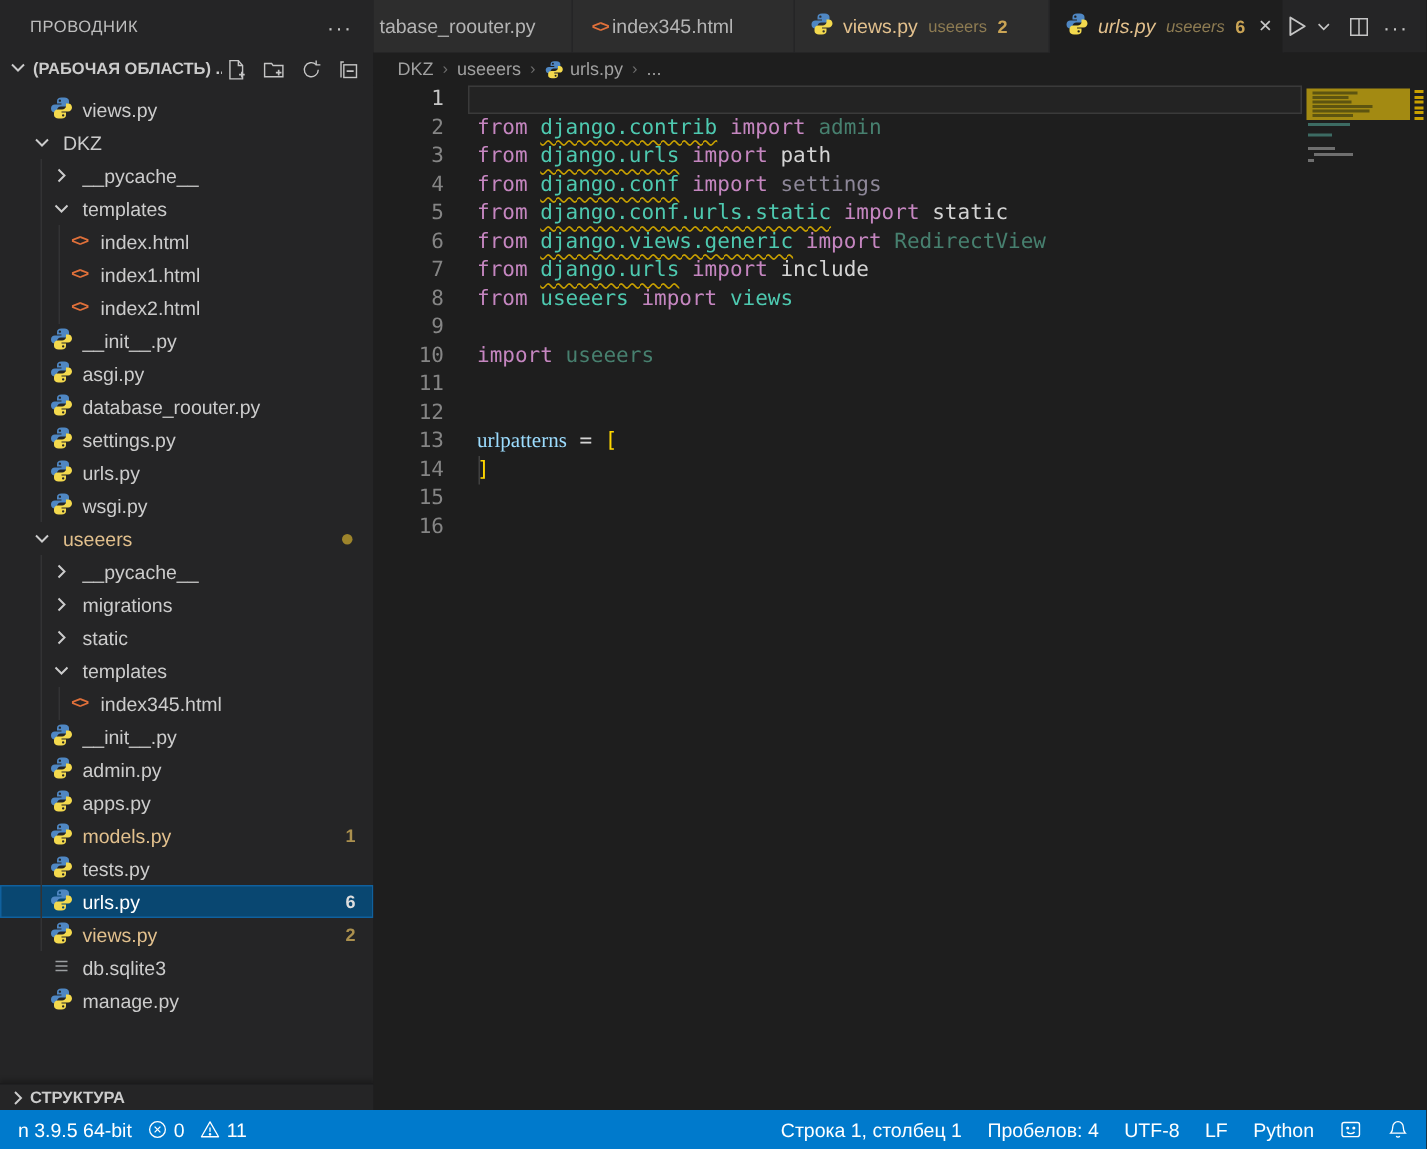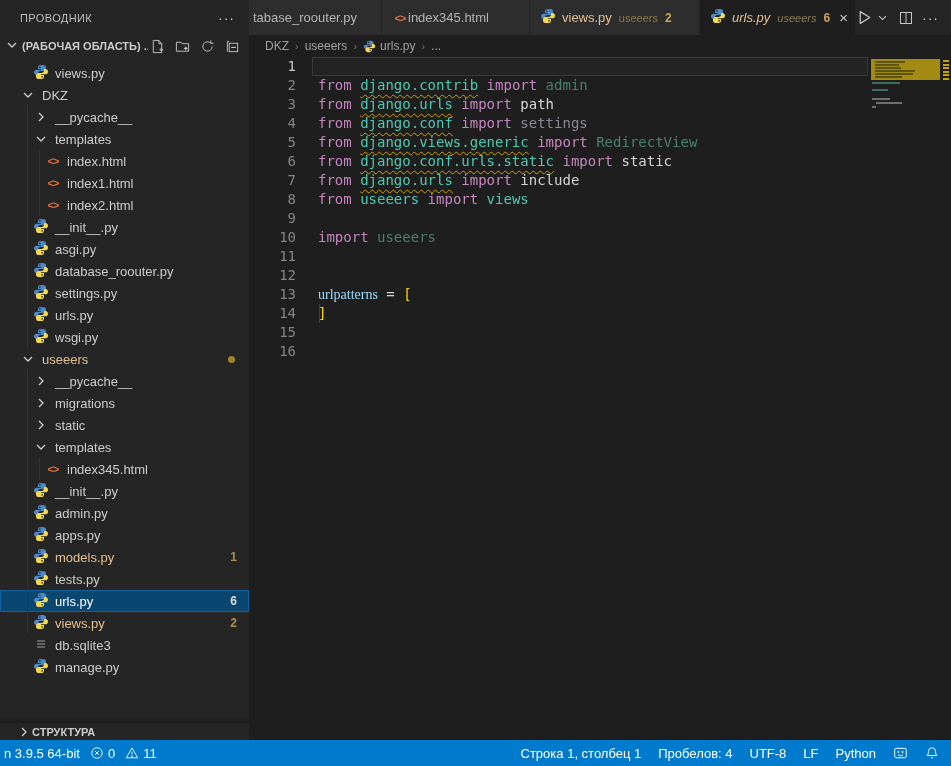--- a/index.html
+++ b/index.html
@@ -26,21 +26,21 @@
   .trow .lbl { margin-left:6px; white-space:nowrap; }
   .trow.modified .lbl { color:#e2c08d; }
   .trow.selected { background:#094771; outline:1px solid #10619e; outline-offset:-1px; color:#ffffff; }
   .trow .badge { position:absolute; right:12px; font-size:12px; font-weight:bold; color:#ab904e; }
   .trow.selected .badge { color:#dedede; }
   .trow .dot { position:absolute; right:14px; width:7px; height:7px; border-radius:50%; background:#9d842b; }
   .trow.g1::before { content:''; position:absolute; left:27px; top:0; bottom:0; width:1px; background:#333334; }
   .trow.g2::after  { content:''; position:absolute; left:39px; top:0; bottom:0; width:1px; background:#333334; }
   .html-ic { color:#e0703a; font-size:11px; font-weight:bold; width:16px; flex:0 0 16px; text-align:center; letter-spacing:-1px; }
   #outline-row { position:absolute; bottom:0; left:0; right:0; height:18px; display:flex; align-items:center;
-                 border-top:1px solid #1b1b1c; box-shadow:0 -2px 3px rgba(0,0,0,.25); font-size:11px; font-weight:bold; color:#cccccc; padding-left:16px; cursor:pointer; }
+                 border-top:1px solid #1b1b1c; box-shadow:0 -2px 3px rgba(0,0,0,.25); font-size:11px; font-weight:bold; color:#cccccc; padding-left:4px; cursor:pointer; }
 
   
   #main { position:absolute; left:249px; top:0; right:0; height:723px; background:#1e1e1e; }
   #tabbar { height:35px; background:#252526; display:flex; }
   #tabs { display:flex; }
   .tab { height:35px; background:#2d2d2d; border-right:1px solid #252526; display:flex; align-items:center; padding:0 10px; font-size:13px; color:#b4b4b4; cursor:pointer; overflow:hidden; white-space:nowrap; }
   .tab .fic { width:16px; height:16px; flex:0 0 16px; margin-right:6px; }
   .tab.active { background:#1e1e1e; }
   .tab.modified .tlbl { color:#e2c08d; }
   .tab.active .tlbl { font-style:italic; }
@@ -85,21 +85,21 @@
   
   #minimap { position:absolute; left:620px; top:1px; width:71px; height:120px; }
   .mm-warn { position:absolute; left:2px; top:1px; width:69px; height:21px; background:#a38a12; }
   .mm-dash { position:absolute; height:2px; background:#5d5410; }
   .mm-line { position:absolute; height:2px; }
   #ruler { position:absolute; right:0; top:0; width:11px; height:683px; }
   .rmark { position:absolute; left:3px; width:6px; height:2px; background:#c8a000; }
 
   
   #statusbar { position:absolute; left:0; bottom:0; width:951px; height:26px; background:#007acc; color:#ffffff; display:flex; align-items:center; font-size:13px; }
-  #status-left { display:flex; align-items:center; gap:10px; padding-left:4px; }
+  #status-left { display:flex; align-items:center; gap:10px; padding-left:12px; }
   #status-right { margin-left:auto; display:flex; align-items:center; gap:17px; padding-right:12px; }
   .sitem { display:flex; align-items:center; gap:4px; cursor:pointer; white-space:nowrap; }
   .sitem svg { display:block; }
 </style>
 </head>
 <body>
 
 <div id="app">
 
   <aside id="sidebar">
@@ -441,22 +441,22 @@
           <div class="ln">13</div>
           <div class="ln">14</div>
           <div class="ln">15</div>
           <div class="ln">16</div>
         </div>
       <div id="code">
           <div class="cl"></div>
           <div class="cl"><span data-tok="keyword">from </span><span data-tok="module" class="squig">django.contrib</span><span data-tok="keyword"> import </span><span data-tok="module-faded">admin</span></div>
           <div class="cl"><span data-tok="keyword">from </span><span data-tok="module" class="squig">django.urls</span><span data-tok="keyword"> import </span><span data-tok="plain">path</span></div>
           <div class="cl"><span data-tok="keyword">from </span><span data-tok="module" class="squig">django.conf</span><span data-tok="keyword"> import </span><span data-tok="plain-faded">settings</span></div>
+          <div class="cl"><span data-tok="keyword">from </span><span data-tok="module" class="squig">django.conf.urls.static</span><span data-tok="keyword"> import </span><span data-tok="plain">static</span></div>
           <div class="cl"><span data-tok="keyword">from </span><span data-tok="module" class="squig">django.views.generic</span><span data-tok="keyword"> import </span><span data-tok="module-faded">RedirectView</span></div>
-          <div class="cl"><span data-tok="keyword">from </span><span data-tok="module" class="squig">django.conf.urls.static</span><span data-tok="keyword"> import </span><span data-tok="plain">static</span></div>
           <div class="cl"><span data-tok="keyword">from </span><span data-tok="module" class="squig">django.urls</span><span data-tok="keyword"> import </span><span data-tok="plain">include</span></div>
           <div class="cl"><span data-tok="keyword">from </span><span data-tok="module">useeers</span><span data-tok="keyword"> import </span><span data-tok="module">views</span></div>
           <div class="cl"></div>
           <div class="cl"><span data-tok="keyword">import </span><span data-tok="module-faded">useeers</span></div>
           <div class="cl"></div>
           <div class="cl"></div>
           <div class="cl"><span data-tok="var">urlpatterns</span><span data-tok="plain"> = </span><span data-tok="bracket1">[</span></div>
           <div class="cl"><span data-tok="bracket1">]</span></div>
           <div class="cl"></div>
         </div>

